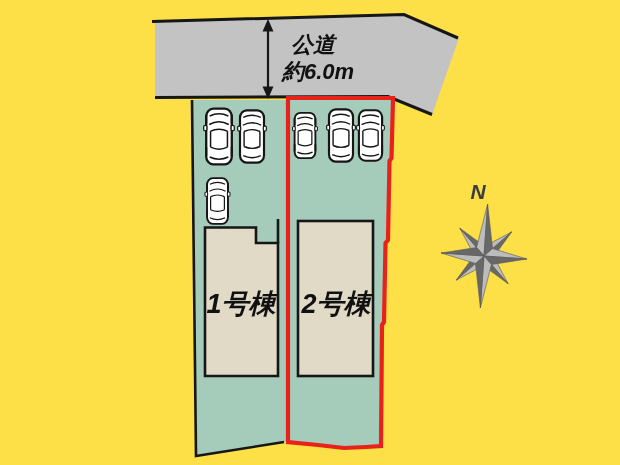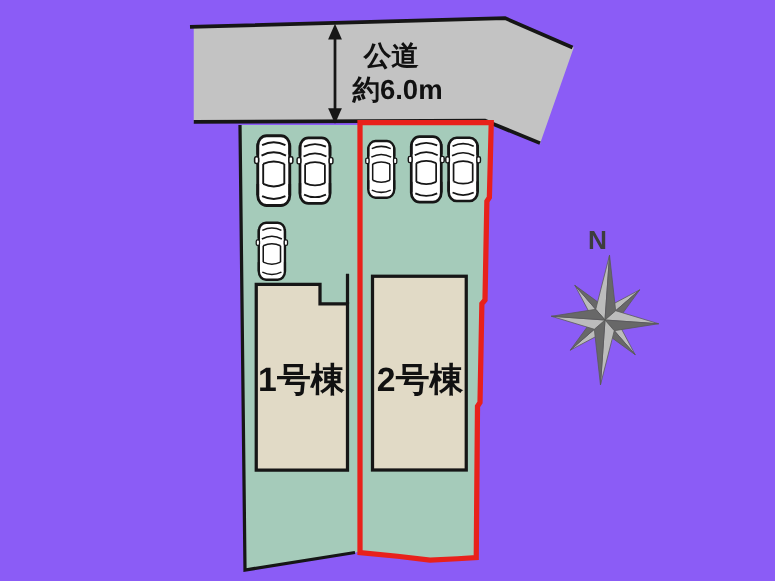--- a/index.html
+++ b/index.html
@@ -1,21 +1,22 @@
 <!DOCTYPE html>
 <html><head>
 <meta charset="utf-8">
 <style>
   html,body{margin:0;padding:0;background:#ffffff;}
   .canvas{
     position:relative;
     width:620px;height:465px;
-    background:#8b5cf6;
+    background:#fde047;
     overflow:hidden;
     font-family:"Liberation Sans", sans-serif;
+    font-style:italic;
   }
   svg text{
     font-family:"Liberation Sans","DejaVu Sans",sans-serif;
     fill:#111111;
   }
   .road-label{font-size:22px;font-weight:700;}
   .bldg-label{font-size:27px;font-weight:700;}
   .north-label{font-size:21px;font-weight:700;fill:#3d3d3d;}
 </style>
 </head>

